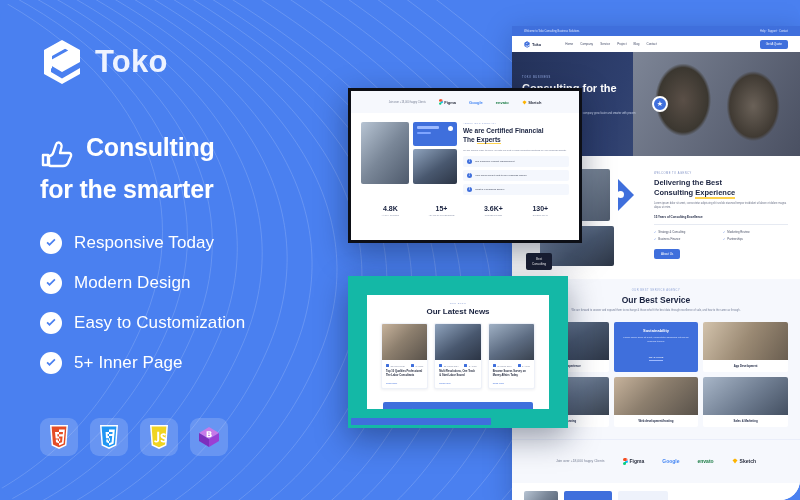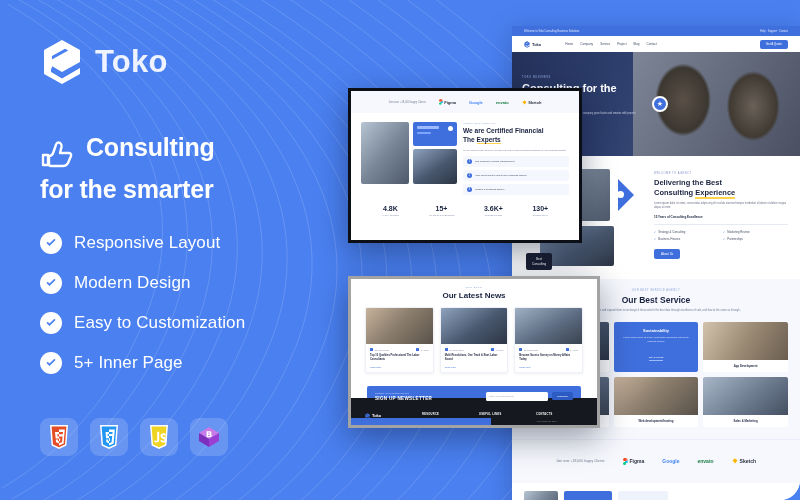--- a/index.html
+++ b/index.html
@@ -151,22 +151,22 @@
               display:flex; align-items:center; gap:3px; }
   .acc-item .n { width:5px; height:5px; border-radius:50%; background:#3f6fdc;
                  color:#fff; font-size:2.6px; display:flex; align-items:center; justify-content:center; }
   .acc-item .l { font-size:2.5px; color:#3c4458; }
   .ma-stats { display:flex; justify-content:space-around; padding:10px 16px 0; }
   .ma-stat { text-align:center; }
   .ma-stat .v { font-size:7px; font-weight:700; color:#19223f; }
   .ma-stat .l { font-size:2.2px; color:#8d95ab; margin-top:2px; }
 
   
-  .mock-b { position:absolute; left:348px; top:276px; width:252px; height:152px;
-            background:#a3a3a3; padding:3px; z-index:9;
+  .mock-b { position:absolute; left:348px; top:276px; width:220px; height:152px;
+            background:#14b8a6; padding:19px; z-index:9;
             box-shadow:0 10px 30px rgba(8,18,45,.4); }
   .mb-inner { width:100%; height:100%; background:#fff; overflow:hidden; }
   .mb-head { text-align:center; padding:7px 0 0; }
   .mb-head .k { font-size:2.4px; color:#8fa3d6; letter-spacing:.5px; }
   .mb-head .t { font-size:8px; font-weight:700; color:#19223f; margin-top:2px; }
   .news-grid { display:grid; grid-template-columns:repeat(3,1fr); gap:6px; padding:7px 14px 0; }
   .news-card { background:#fff; border:1px solid #eef1f8; border-radius:2px; overflow:hidden;
                box-shadow:0 1px 3px rgba(20,30,60,.07); }
   .news-img { height:36px; }
   .news-meta { display:flex; justify-content:space-between; padding:4px 4px 0; }
@@ -252,21 +252,21 @@
       <div class="h-line h-line2">for the smarter</div>
     </div>
 
     <div class="features">
       <div class="feature">
         <span class="check">
           <svg viewBox="0 0 12 12">
               <path fill="#4a80f0" d="M1.5 6 L4.5 9 L10.5 3 L9.3 1.8 L4.5 6.6 L2.7 4.8 Z"></path>
             </svg>
         </span>
-        <span class="feature-label">Responsive Layout</span>
+        <span class="feature-label">Responsive Today</span>
       </div>
       <div class="feature">
         <span class="check">
           <svg viewBox="0 0 12 12">
               <path fill="#4a80f0" d="M1.5 6 L4.5 9 L10.5 3 L9.3 1.8 L4.5 6.6 L2.7 4.8 Z"></path>
             </svg>
         </span>
         <span class="feature-label">Modern Design</span>
       </div>
       <div class="feature">

